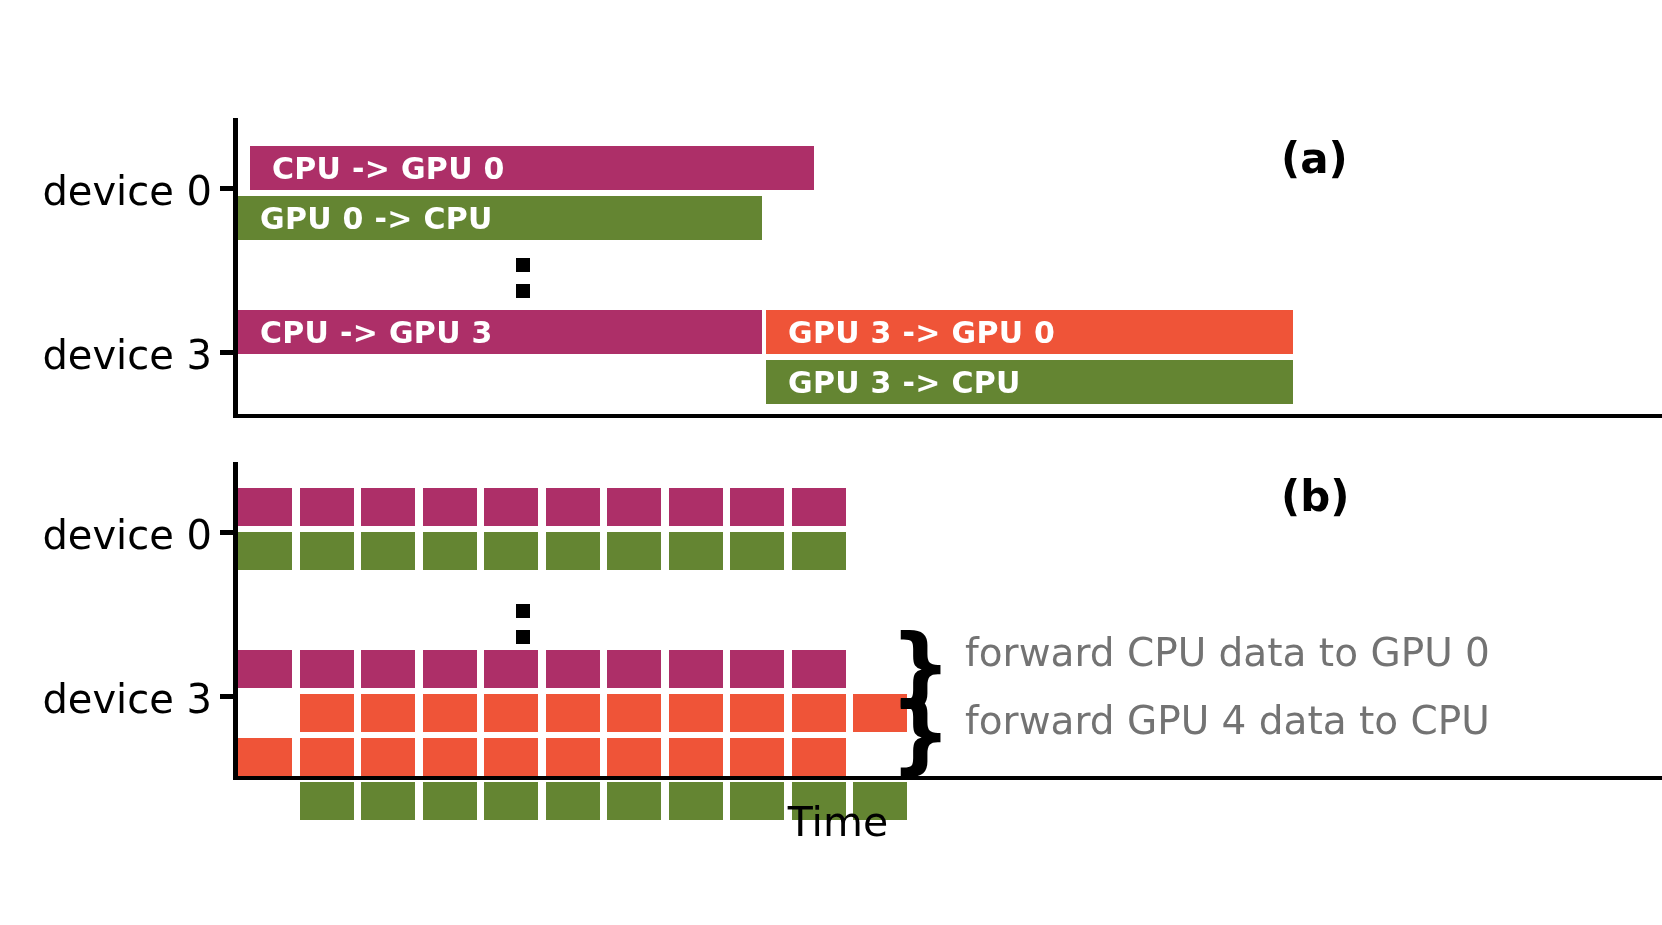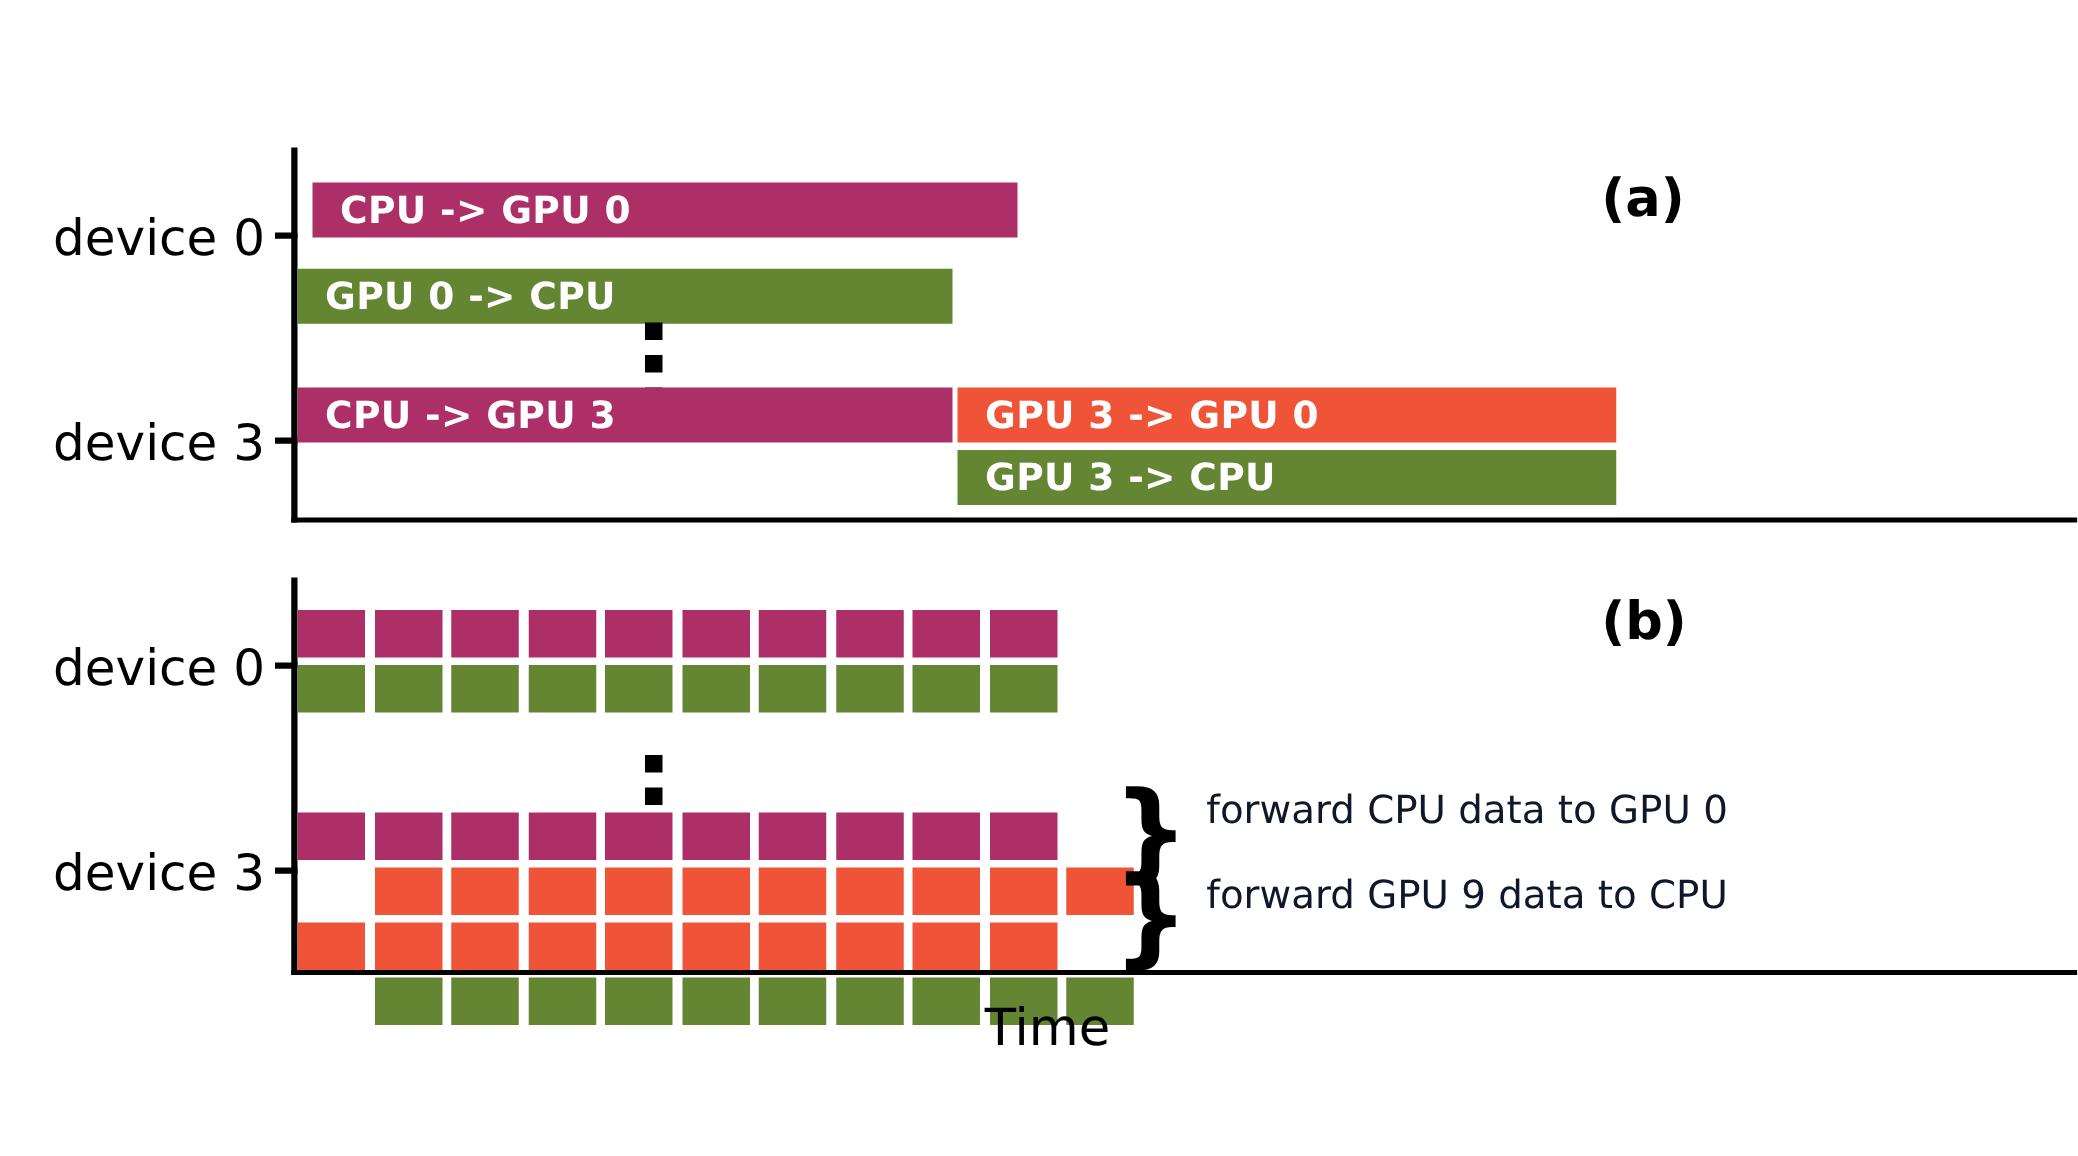--- a/index.html
+++ b/index.html
@@ -42,21 +42,21 @@
   .bar-text{color:#fff;font-size:30px;font-weight:bold;margin-left:22px;white-space:nowrap;
     font-family:"DejaVu Sans",sans-serif;letter-spacing:.3px;}
 
   
   .segrow{position:absolute;height:38px;}
   .seg{position:absolute;height:38px;top:0;}
 
   
   .brace{position:absolute;font-size:86px;font-weight:bold;line-height:86px;color:#000;
     font-family:"DejaVu Sans",sans-serif;}
-  .annot{position:absolute;font-size:31px;color:#0f172a;white-space:nowrap;
+  .annot{position:absolute;font-size:39px;color:#737373;white-space:nowrap;
     font-family:"DejaVu Sans",sans-serif;}
 
   .xlabel{position:absolute;font-size:41px;color:#000;font-family:"DejaVu Sans",sans-serif;}
 </style>
 </head>
 <body>
 
 <div id="root">
 
 
@@ -69,21 +69,21 @@
     <div class="tick" style="top:232px;"></div>
 
     <div class="dev-label" style="left:32px;top:50px;width:180px;">device 0</div>
     <div class="dev-label" style="left:32px;top:214px;width:180px;">device 3</div>
 
     <div class="panel-tag" style="left:1281px;top:16px;">(a)</div>
 
     <div class="bar" style="left:250px;top:28px;width:564px;background:#ad2f68;">
       <span class="bar-text">CPU -&gt; GPU 0</span>
     </div>
-    <div class="bar" style="left:238px;top:78px;width:524px;background:#648532;margin-top:19px;">
+    <div class="bar" style="left:238px;top:78px;width:524px;background:#648532;">
       <span class="bar-text">GPU 0 -&gt; CPU</span>
     </div>
 
     <div class="vdots" style="left:516px;top:140px;">
       <span></span>
         <span></span>
         <span></span>
     </div>
 
     <div class="bar" style="left:238px;top:192px;width:524px;background:#ad2f68;">
@@ -188,18 +188,18 @@
         <span class="seg" style="left: 430.5px; width: 54px; background: rgb(100, 133, 50);"></span>
         <span class="seg" style="left: 492px; width: 54px; background: rgb(100, 133, 50);"></span>
         <span class="seg" style="left: 553.5px; width: 54px; background: rgb(100, 133, 50);"></span>
         <span class="seg" style="left: 615px; width: 54px; background: rgb(100, 133, 50);"></span>
       </div>
 
     <div class="brace" style="left:890px;top:160px;">}</div>
     <div class="annot" style="left:965px;top:168px;">forward CPU data to GPU 0</div>
 
     <div class="brace" style="left:890px;top:228px;">}</div>
-    <div class="annot" style="left:965px;top:236px;">forward GPU 9 data to CPU</div>
+    <div class="annot" style="left:965px;top:236px;">forward GPU 4 data to CPU</div>
   </div>
 
   <div class="xlabel" style="left:838px;top:798px;transform:translateX(-50%);">Time</div>
 
 </div>
 
 </body></html>

